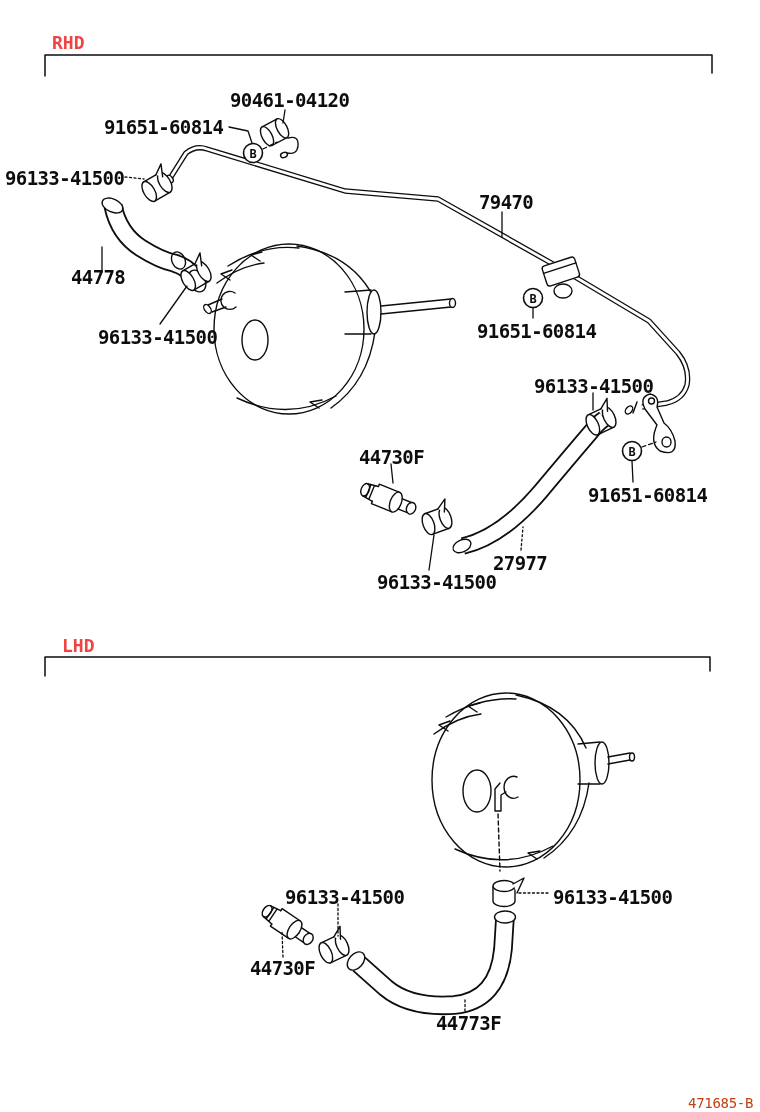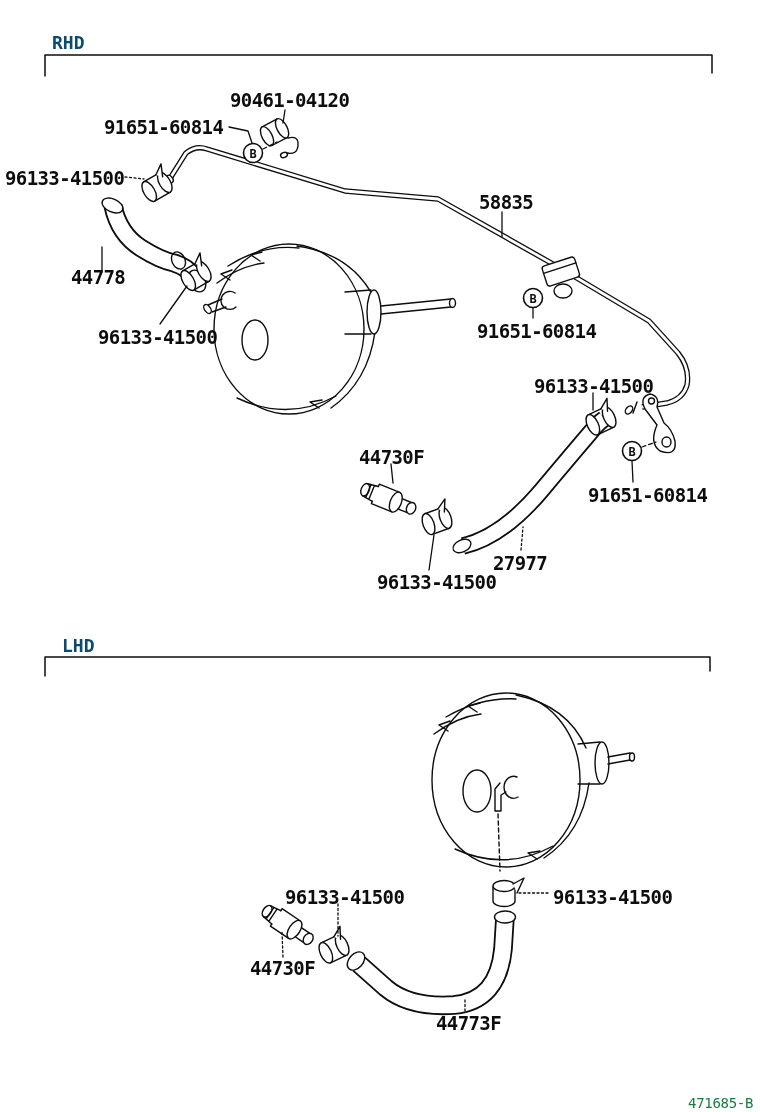--- a/index.html
+++ b/index.html
@@ -8,25 +8,25 @@
     font-family:"DejaVu Sans Mono","Liberation Mono",monospace;
     overflow:hidden;
   }
   svg{position:absolute;left:0;top:0;}
   .pl{
     position:absolute;white-space:nowrap;color:#0d0d0d;
     font:bold 19px/1 "DejaVu Sans Mono","Liberation Mono",monospace;
     letter-spacing:-0.6px;
   }
   .sec{
-    position:absolute;white-space:nowrap;color:#0c4a6e;
+    position:absolute;white-space:nowrap;color:#ef4444;
     font:bold 18px/1 "DejaVu Sans Mono","Liberation Mono",monospace;
   }
   .code{
-    position:absolute;white-space:nowrap;color:#15803d;
+    position:absolute;white-space:nowrap;color:#c2410c;
     font:14px/1 "DejaVu Sans Mono","Liberation Mono",monospace;
     letter-spacing:-0.3px;
   }
 </style>
 </head>
 <body>
 
 <div id="stage">
 
 <svg width="760" height="1112" viewBox="0 0 760 1112" stroke="#0d0d0d" fill="none" stroke-width="1.4" stroke-linecap="round" stroke-linejoin="round">
@@ -185,21 +185,21 @@
     <text x="632" y="455.5" font-size="12" font-weight="bold" text-anchor="middle" fill="#0d0d0d" stroke="none" font-family="DejaVu Sans Mono, monospace">B</text>
   </g>
 </svg>
 
 <div class="sec" style="left:52px;top:34px">RHD</div>
 <div class="sec" style="left:62px;top:637px">LHD</div>
 
 <div class="pl" style="left:230px;top:91px">90461-04120</div>
 <div class="pl" style="left:104px;top:118px">91651-60814</div>
 <div class="pl" style="left:5px;top:169px">96133-41500</div>
-<div class="pl" style="left:479px;top:193px">58835</div>
+<div class="pl" style="left:479px;top:193px">79470</div>
 <div class="pl" style="left:71px;top:268px">44778</div>
 <div class="pl" style="left:98px;top:328px">96133-41500</div>
 <div class="pl" style="left:477px;top:322px">91651-60814</div>
 <div class="pl" style="left:534px;top:377px">96133-41500</div>
 <div class="pl" style="left:359px;top:448px">44730F</div>
 <div class="pl" style="left:588px;top:486px">91651-60814</div>
 <div class="pl" style="left:493px;top:554px">27977</div>
 <div class="pl" style="left:377px;top:573px">96133-41500</div>
 <div class="pl" style="left:285px;top:888px">96133-41500</div>
 <div class="pl" style="left:553px;top:888px">96133-41500</div>

